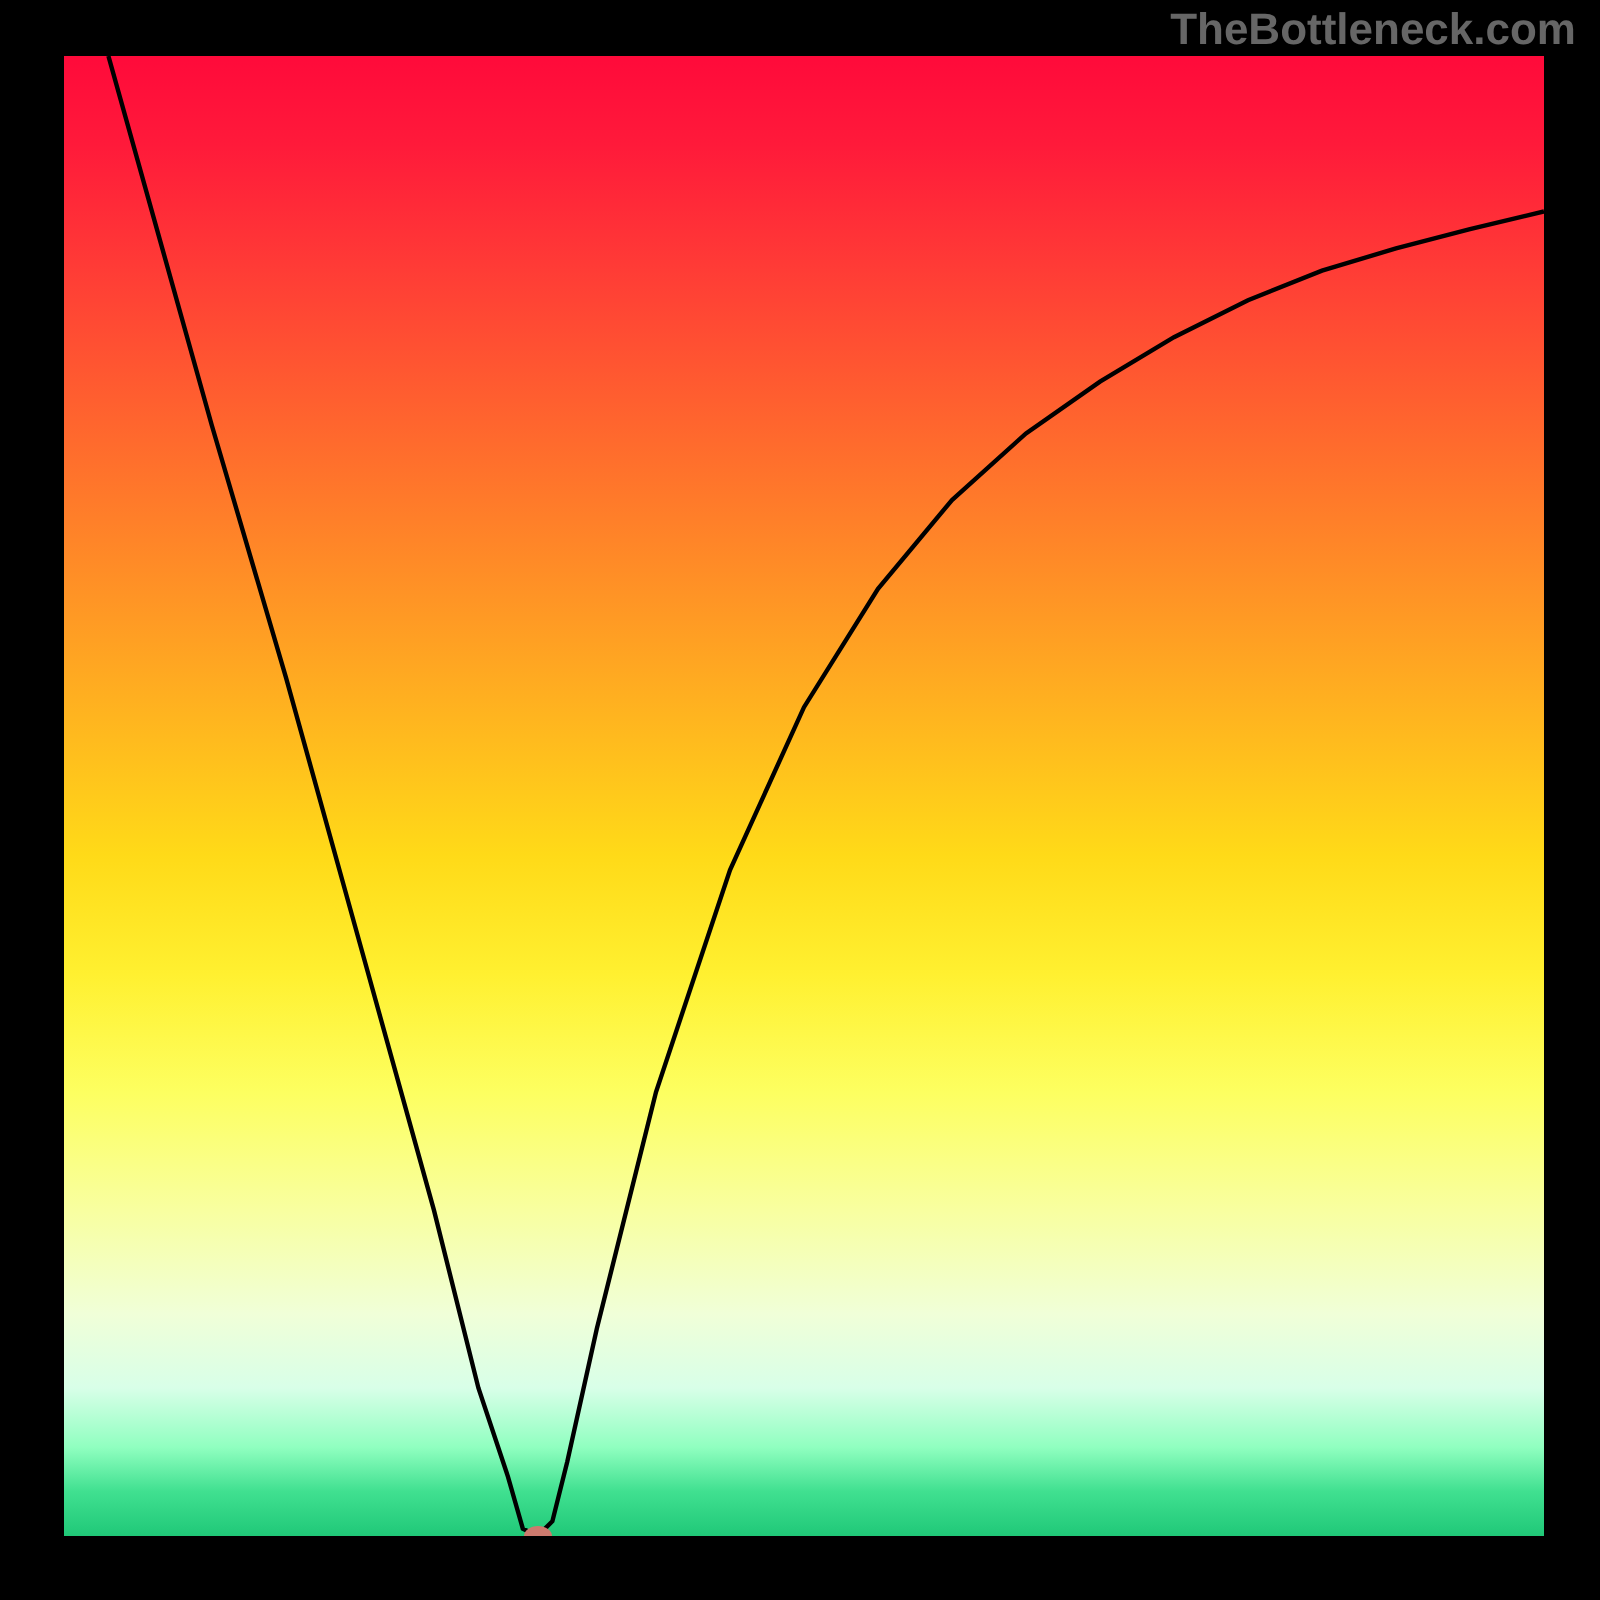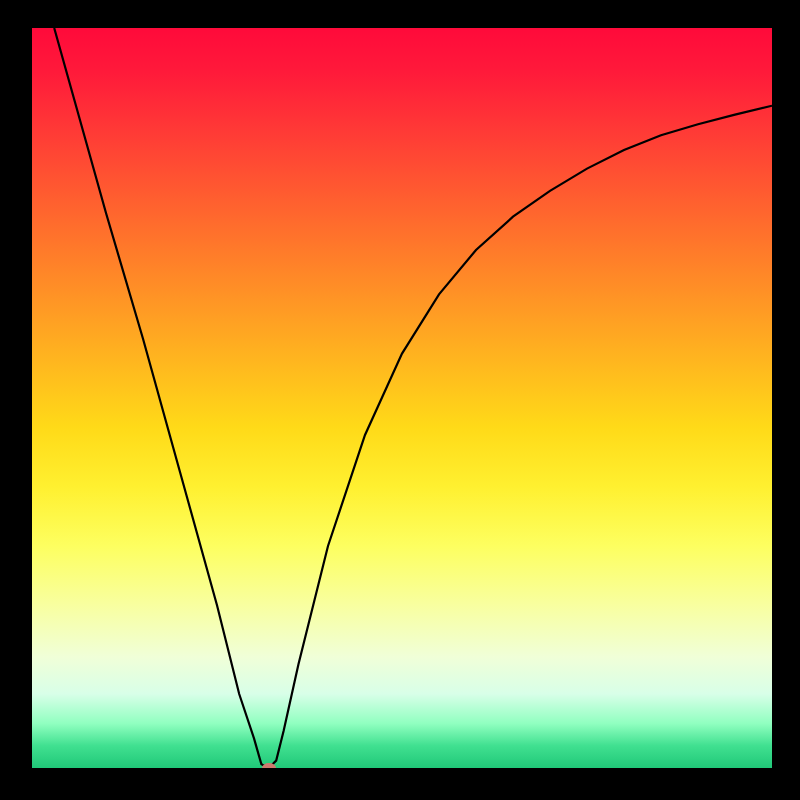--- a/index.html
+++ b/index.html
@@ -70,20 +70,21 @@
     background: #cd7a6e;
     border-radius: 50% / 50%;
     transform: translate(-50%, -50%);
   }
 </style>
 </head>
 <body>
 
 <div class="container">
 
+  <div class="watermark">TheBottleneck.com</div>
 
   <div class="plot-area">
     <div class="gradient-bg"></div>
 
     <svg class="curve" viewBox="0 0 740 740" preserveAspectRatio="none">
       <path id="curve-path" d="M22.20 0.00 L74.00 185.00 L111.00 310.80 L148.00 444.00 L185.00 577.20 L207.20 666.00 L222.00 710.40 L229.40 736.30 L236.80 740.00 L244.20 732.60 L251.60 703.00 L266.40 636.40 L296.00 518.00 L333.00 407.00 L370.00 325.60 L407.00 266.40 L444.00 222.00 L481.00 188.70 L518.00 162.80 L555.00 140.60 L592.00 122.10 L629.00 107.30 L666.00 96.20 L703.00 86.58 L740.00 77.70" fill="none" stroke="#000" stroke-width="2.2"></path>
     </svg>
 
     <div class="dot" id="min-dot" style="left: 236.8px; top: 740px;"></div>
   </div>

